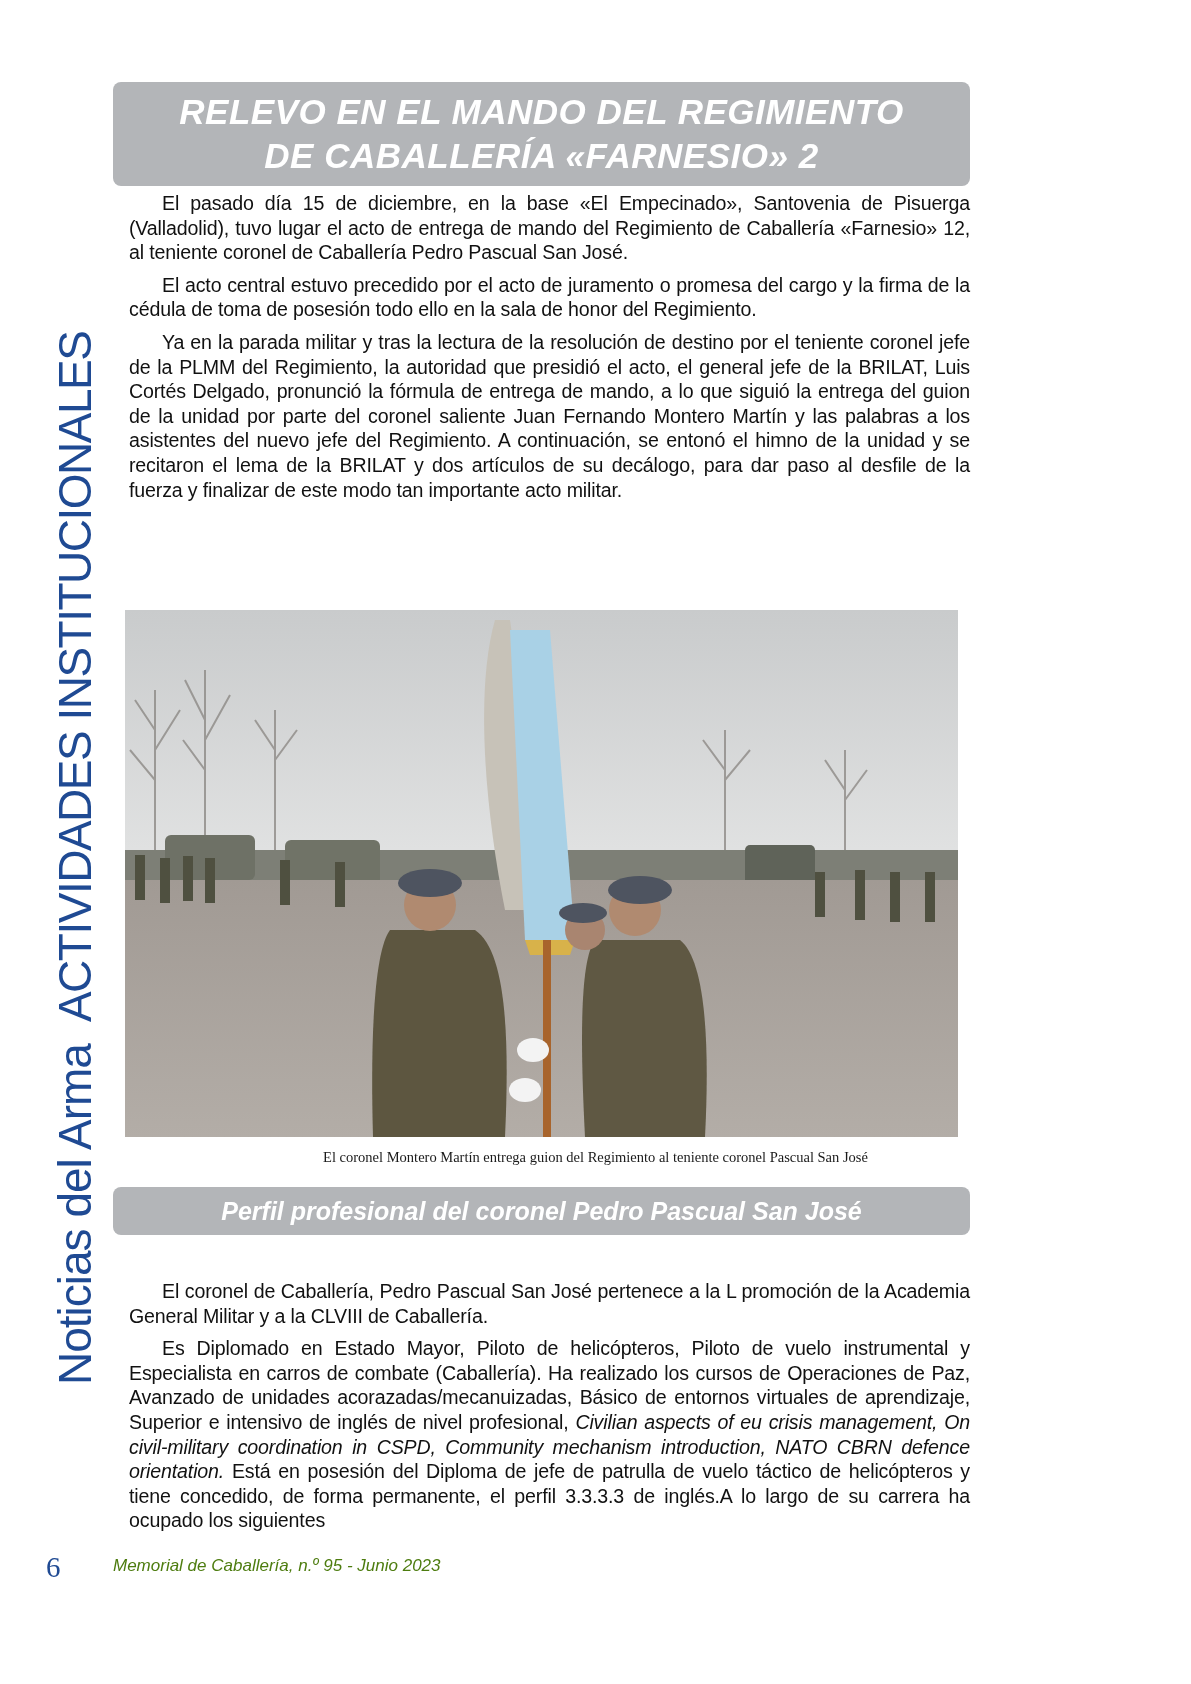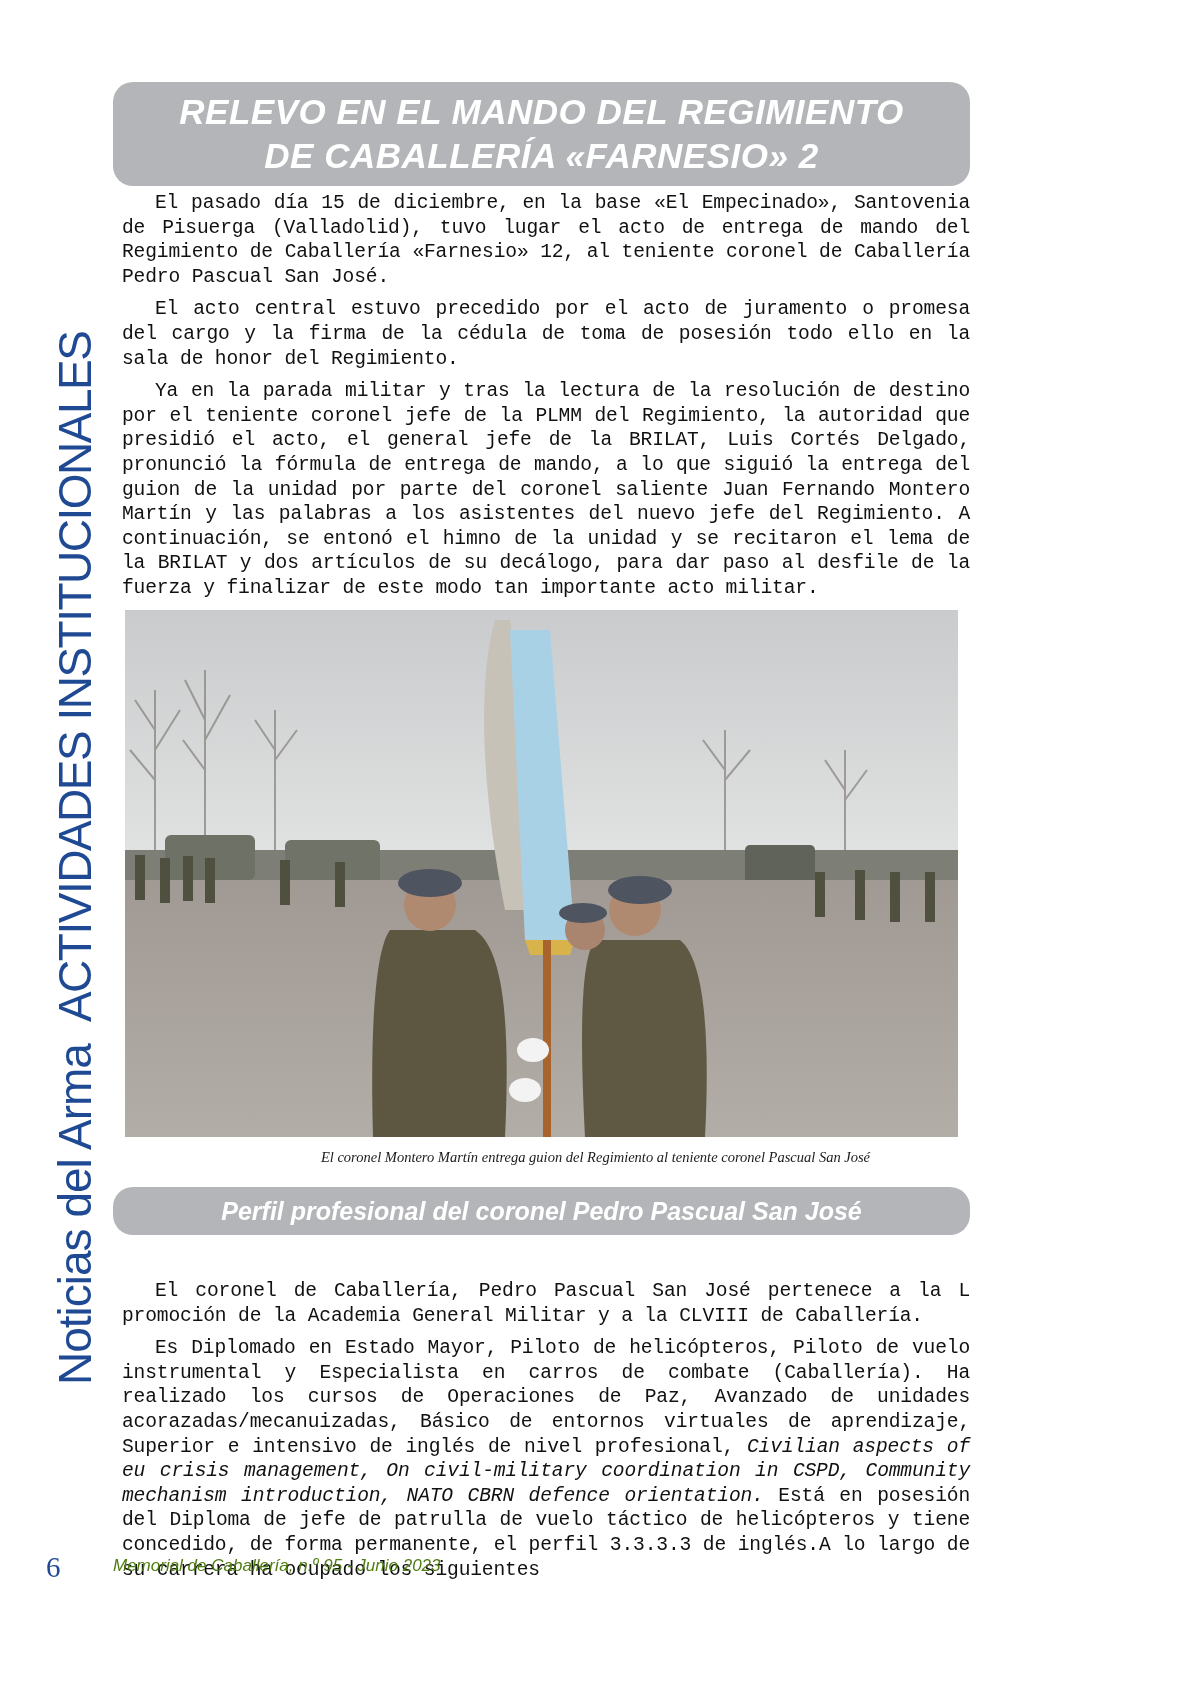--- a/index.html
+++ b/index.html
@@ -1,49 +1,49 @@
 <!DOCTYPE html>
 <html><head>
   <meta charset="utf-8">
   <style>
     html, body { margin: 0; padding: 0; background: #ffffff; }
     body { width: 1191px; height: 1684px; position: relative; overflow: hidden;
            font-family: "Liberation Sans", sans-serif; color: #111111; }
 
     .header-box {
       position: absolute; left: 113px; width: 857px;
-      background: #b3b5b8; border-radius: 20px;
+      background: #b3b5b8; border-radius: 8px;
       display: flex; align-items: center; justify-content: center;
       text-align: center; color: #ffffff; font-weight: bold; font-style: italic;
     }
     .header-main { top: 82px; height: 104px; }
     .header-main .h-text { font-size: 35px; line-height: 44px; letter-spacing: 0.5px; }
     .header-sub { top: 1187px; height: 48px; }
     .header-sub .h-text { font-size: 25px; line-height: 30px; }
 
     .body-block {
       position: absolute; left: 113px; width: 857px;
       font-size: 19.6px; line-height: 24.6px; text-align: justify;
       font-family: "Liberation Sans Narrow", "Liberation Sans", sans-serif;
       letter-spacing: -0.15px;
     }
-    .body-block p { margin: 0 0 8px 9px; text-indent: 33px; font-family: Liberation Mono, monospace; }
+    .body-block p { margin: 0 0 8px 16px; text-indent: 33px; }
     .block-1 { top: 191px; }
     .block-2 { top: 1279px; }
     .it { font-style: italic; }
 
     .photo {
       position: absolute; left: 125px; top: 610px; width: 833px; height: 527px;
       overflow: hidden; background: #a9a9a6;
     }
     .photo svg { display: block; width: 100%; height: 100%; }
 
     .caption {
       position: absolute; left: 0; width: 1191px; top: 1149px; text-align: center;
-      font-family: "Liberation Serif", "DejaVu Serif", serif; font-style: italic;
+      font-family: "Liberation Serif", "DejaVu Serif", serif; 
       font-size: 14.5px; color: #1a1a1a;
     }
 
     .vertical-band {
       position: absolute; left: 52px; top: 1385px;
       transform-origin: 0 0; transform: rotate(-90deg);
       white-space: nowrap; color: #1f4a93;
       font-family: "Liberation Sans Narrow", "Liberation Sans", sans-serif;
       font-size: 46px; line-height: 46px; height: 46px;
     }

